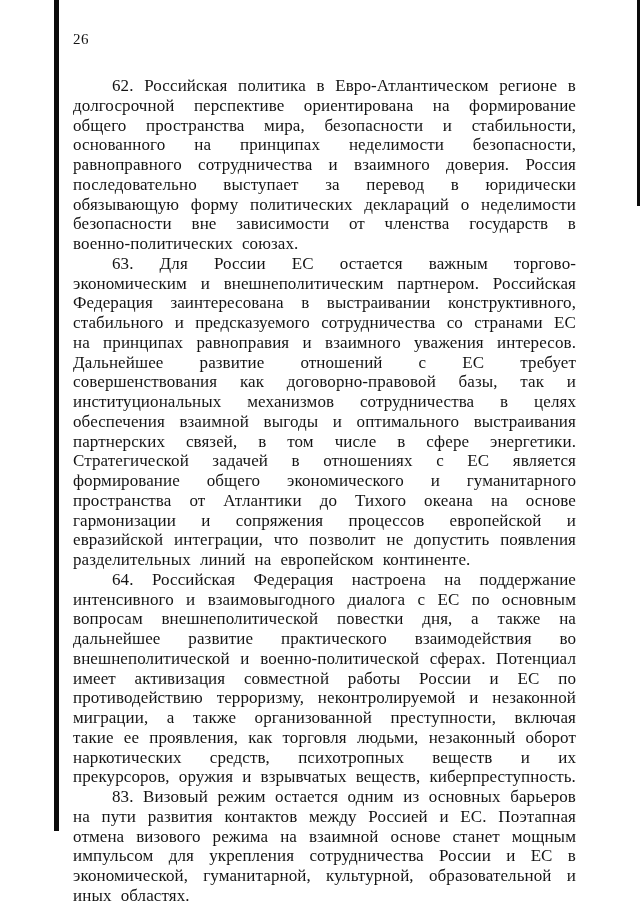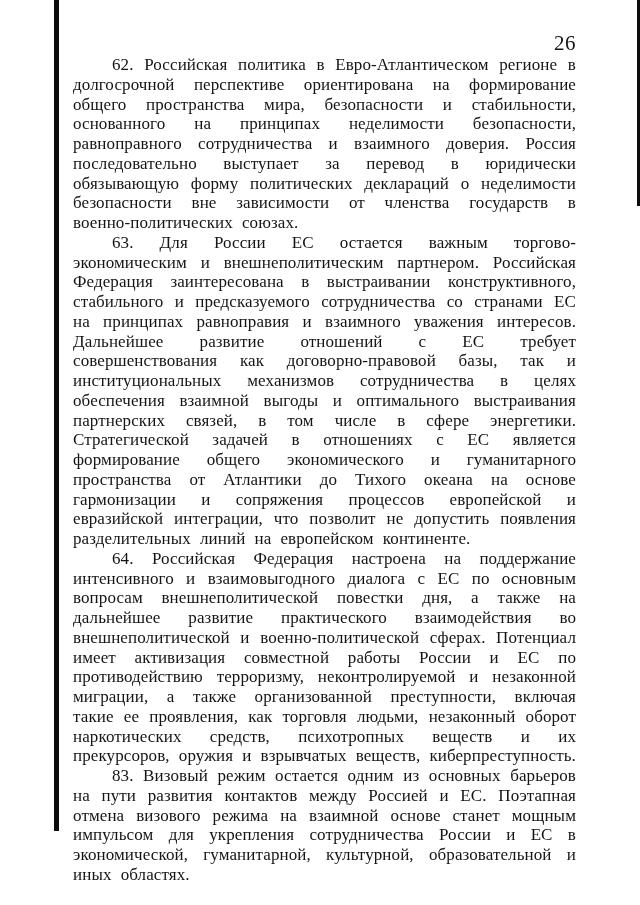--- a/index.html
+++ b/index.html
@@ -30,27 +30,27 @@
       right: 0;
       top: 0;
       width: 3px;
       height: 206px;
     }
     .pageno {
       position: absolute;
       top: 31px;
       left: 73px;
       width: 503px;
-      text-align: right;
-      font-size: 21px;
+      text-align: left;
+      font-size: 15px;
       letter-spacing: 0.5px;
     }
     .content {
       position: absolute;
-      top: 55px;
+      top: 76px;
       left: 73px;
       width: 503px;
       font-size: 17px;
       line-height: 19.75px;
       text-align: justify;
       word-spacing: 0.28em;
       letter-spacing: 0.1px;
     }
     .content p {
       margin: 0;

